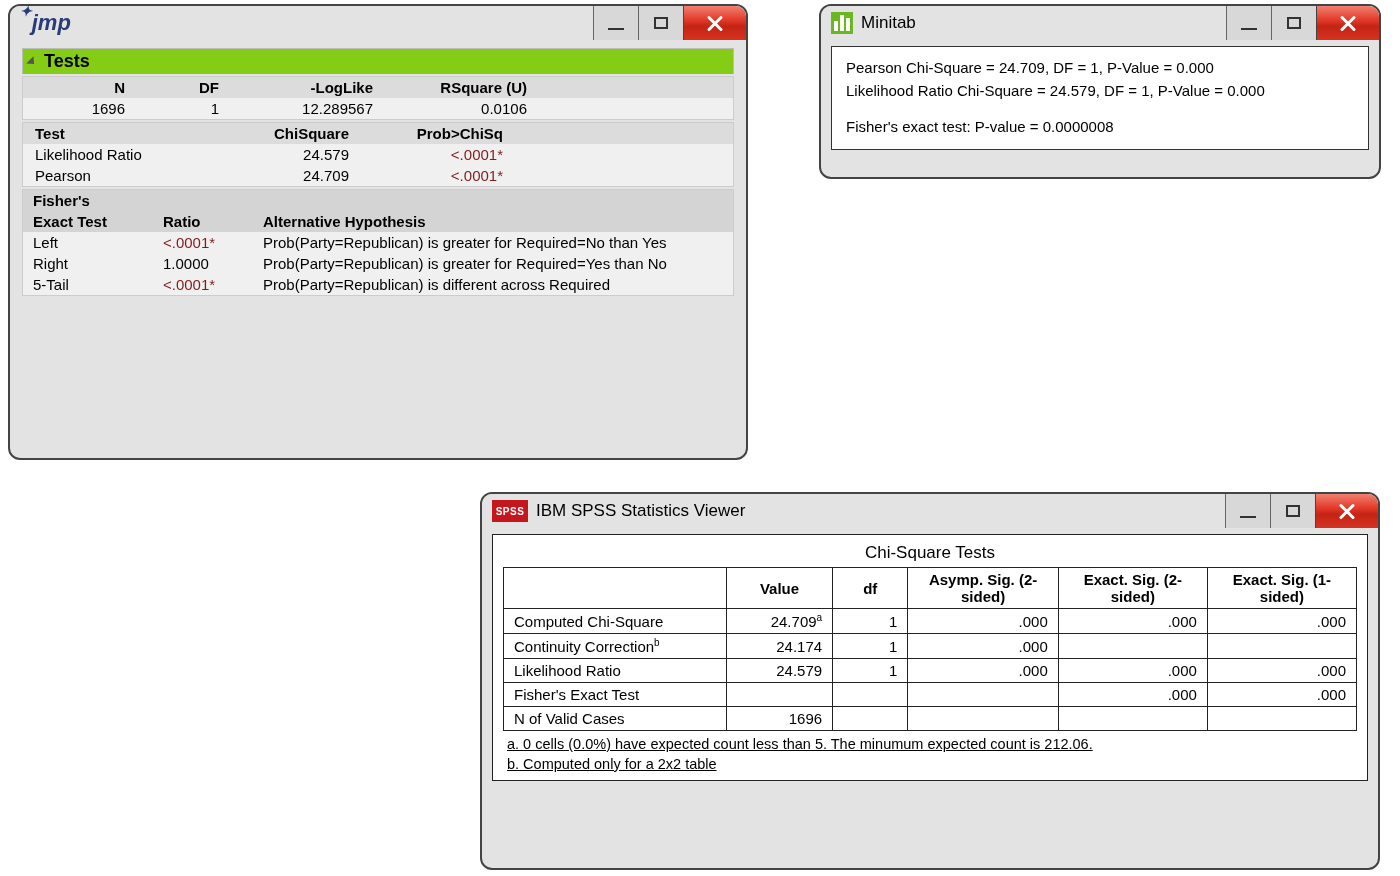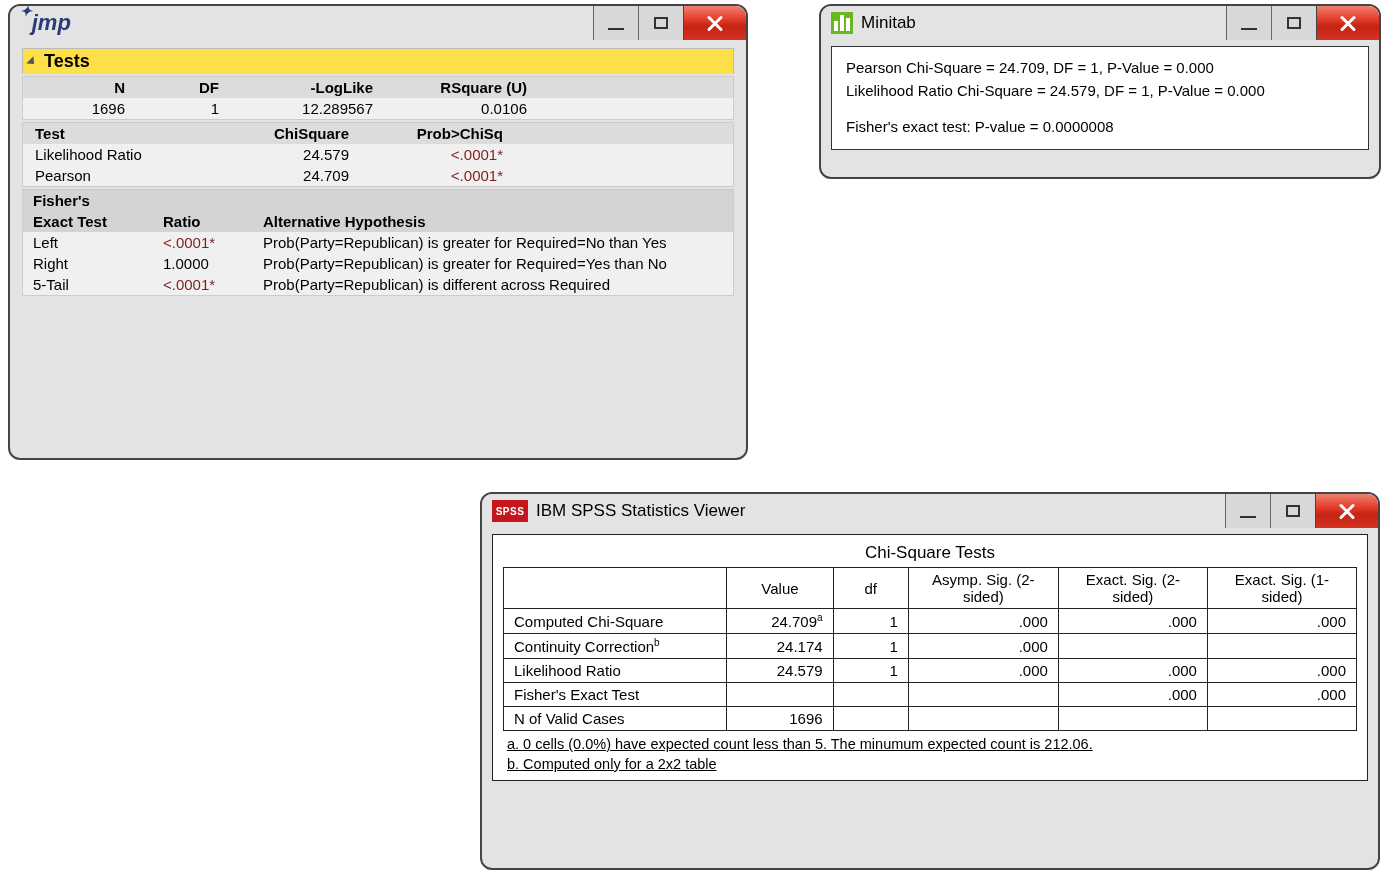--- a/index.html
+++ b/index.html
@@ -115,21 +115,21 @@
     border-left: 6px solid #555;
     transform: rotate(45deg);
     margin-right: 4px;
     vertical-align: middle;
   }
   .section-title {
     font-weight: bold;
     font-size: 18px;
     border: 1px solid #bbb;
     border-bottom: none;
-    background: #fde047;
+    background: #84cc16;
     padding: 2px 6px;
   }
   .jmp table {
     border-collapse: collapse;
     width: 100%;
     font-size: 15px;
   }
   .jmp td, .jmp th {
     padding: 2px 12px;
     text-align: right;
@@ -207,21 +207,21 @@
   }
   .spss table {
     border-collapse: collapse;
     width: 100%;
     font-size: 15px;
   }
   .spss th, .spss td {
     border: 1.5px solid #222;
     padding: 3px 10px;
   }
-  .spss th { font-weight: normal; }
+  .spss th { font-weight: bold; }
   .spss td.num { text-align: right; }
   .spss td.lab { text-align: left; }
   .spss .footnotes {
     font-size: 14.5px;
     padding: 4px 4px 0 4px;
     line-height: 1.35;
     text-decoration: underline;
   }
   sup { font-size: 10px; }
 </style>

